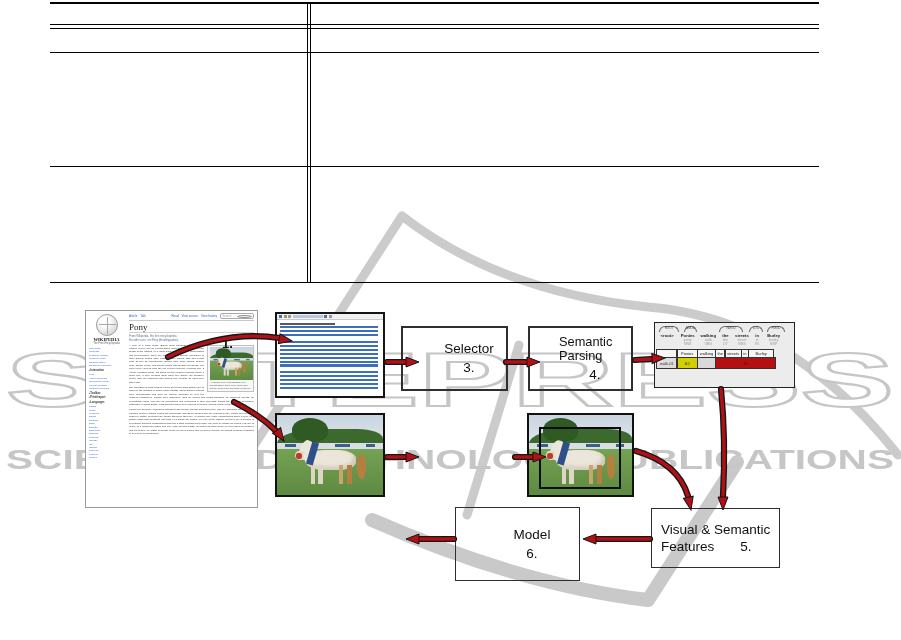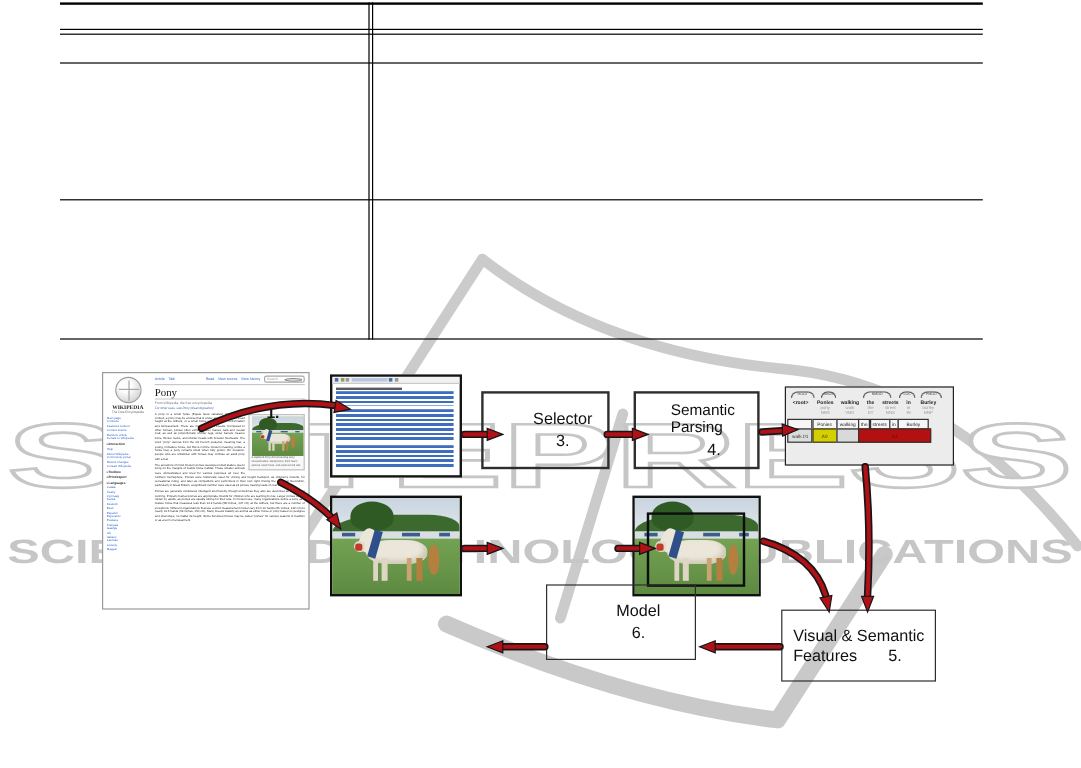--- a/index.html
+++ b/index.html
@@ -342,21 +342,21 @@
   </div>
 
   <div class="fbox" style="left:401px;top:326px;width:107px;height:65px">
     <div class="bl">Selector</div>
     <div class="bn">3.</div>
   </div>
   <div class="fbox" style="left:528px;top:326px;width:105px;height:65px">
     <div class="bl" style="font-size:12.8px">Semantic Parsing</div>
     <div class="bn">4.</div>
   </div>
-  <div class="fbox" style="left:455px;top:487px;width:125px;height:63px;border-width:1.8px">
+  <div class="fbox" style="left:455px;top:507px;width:125px;height:74px;border-width:1.8px">
     <div class="bl">Model</div>
     <div class="bn">6.</div>
   </div>
   <div class="fbox fbox-feat" style="left:651px;top:508px;width:129px;height:60px;border-width:1.8px">
     <div class="bl">Visual &amp; Semantic</div>
     <div class="fl2">
       <span class="bl">Features</span>
       <span class="bn">5.</span>
     </div>
   </div>

